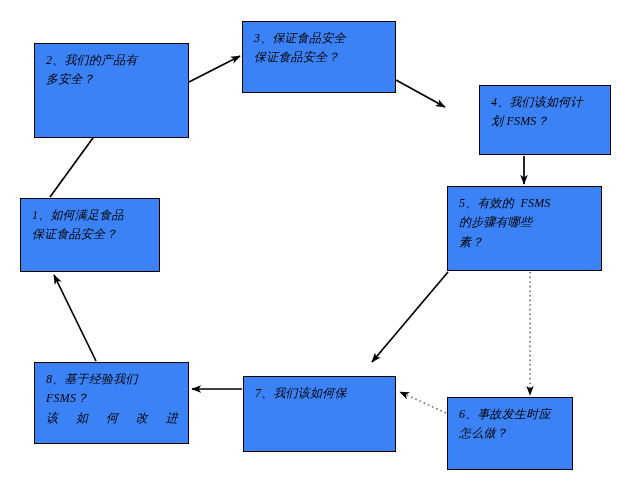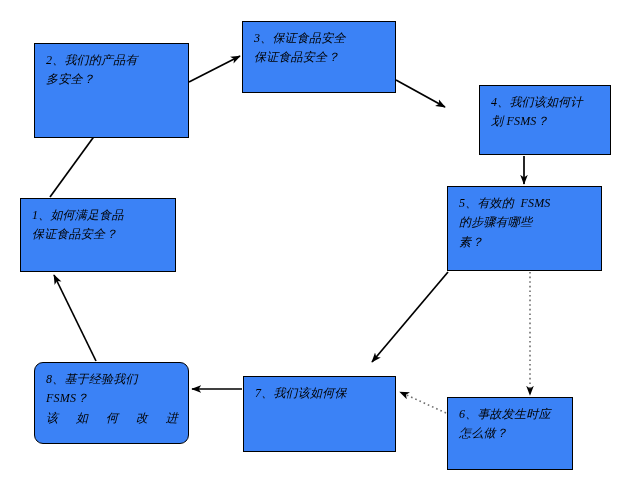--- a/index.html
+++ b/index.html
@@ -74,21 +74,21 @@
 
     <path d="M 530,272 L 530,395" fill="none" stroke="#6f6f6f" stroke-width="1.6" stroke-dasharray="1.6 3.0" marker-end="url(#ahd)"></path>
 
     <path d="M 446,413 L 400,392" fill="none" stroke="#6f6f6f" stroke-width="1.6" stroke-dasharray="1.6 3.0" marker-end="url(#ahd)"></path>
 
     <path d="M 242,389 L 192,389" fill="none" stroke="#000000" stroke-width="1.7" marker-end="url(#ah)"></path>
 
     <path d="M 96,361 L 54,275" fill="none" stroke="#000000" stroke-width="1.7" marker-end="url(#ah)"></path>
   </svg>
 
-  <div class="node" id="n1" style="left: 20px; top: 198px; width: 156px; height: 74px;">
+  <div class="node" id="n1" style="left: 20px; top: 198px; width: 140px; height: 74px;">
     <span class="ln">1、如何满足食品</span>
     <span class="ln">保证食品安全？</span>
   </div>
 
   <div class="node" id="n2" style="left: 34px; top: 43px; width: 155px; height: 95px;">
     <span class="ln">2、我们的产品有</span>
     <span class="ln">多安全？</span>
   </div>
 
   <div class="node" id="n3" style="left: 242px; top: 21px; width: 154px; height: 72px;">
@@ -109,19 +109,19 @@
 
   <div class="node" id="n6" style="left: 447px; top: 397px; width: 126px; height: 73px;">
     <span class="ln">6、事故发生时应</span>
     <span class="ln">怎么做？</span>
   </div>
 
   <div class="node" id="n7" style="left: 243px; top: 376px; width: 153px; height: 76px;">
     <span class="ln">7、我们该如何保</span>
   </div>
 
-  <div class="node justify" id="n8" style="left: 34px; top: 362px; width: 155px; height: 82px; border-radius: 9px;">
+  <div class="node justify" id="n8" style="left: 34px; top: 362px; width: 155px; height: 82px;">
     <span class="ln">8、基于经验我们</span>
     <span class="ln">FSMS？</span>
     <span class="ln spread">该 如 何 改 进</span>
   </div>
 
 </div>
 
 </body></html>

